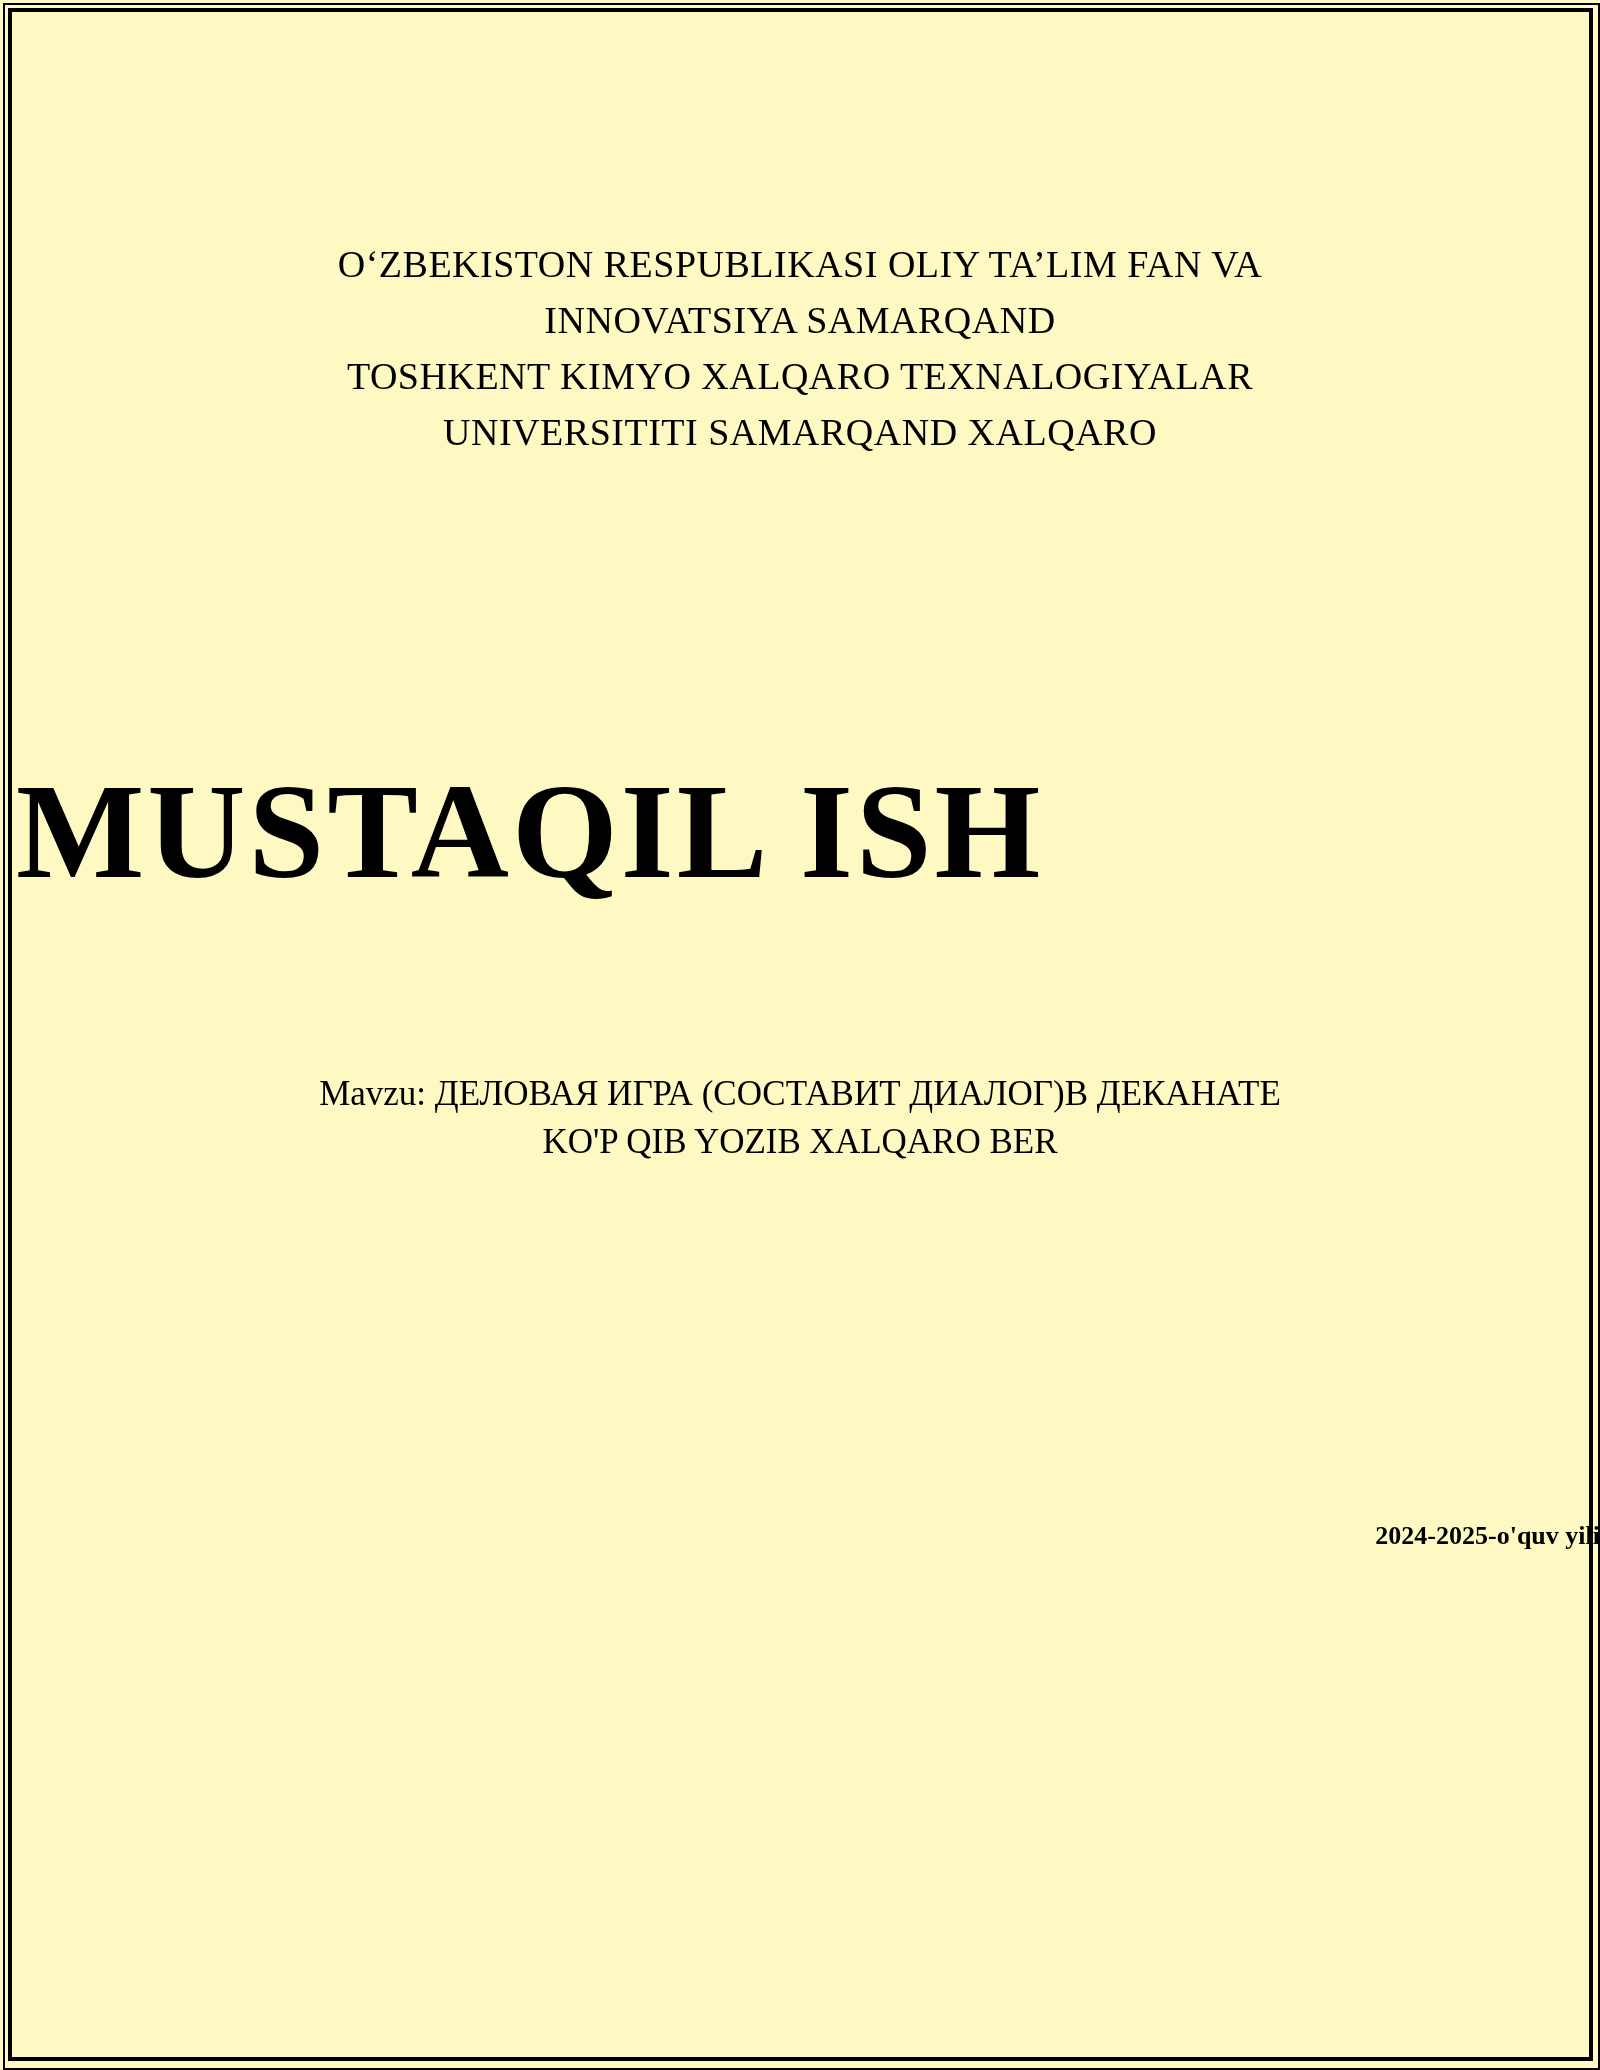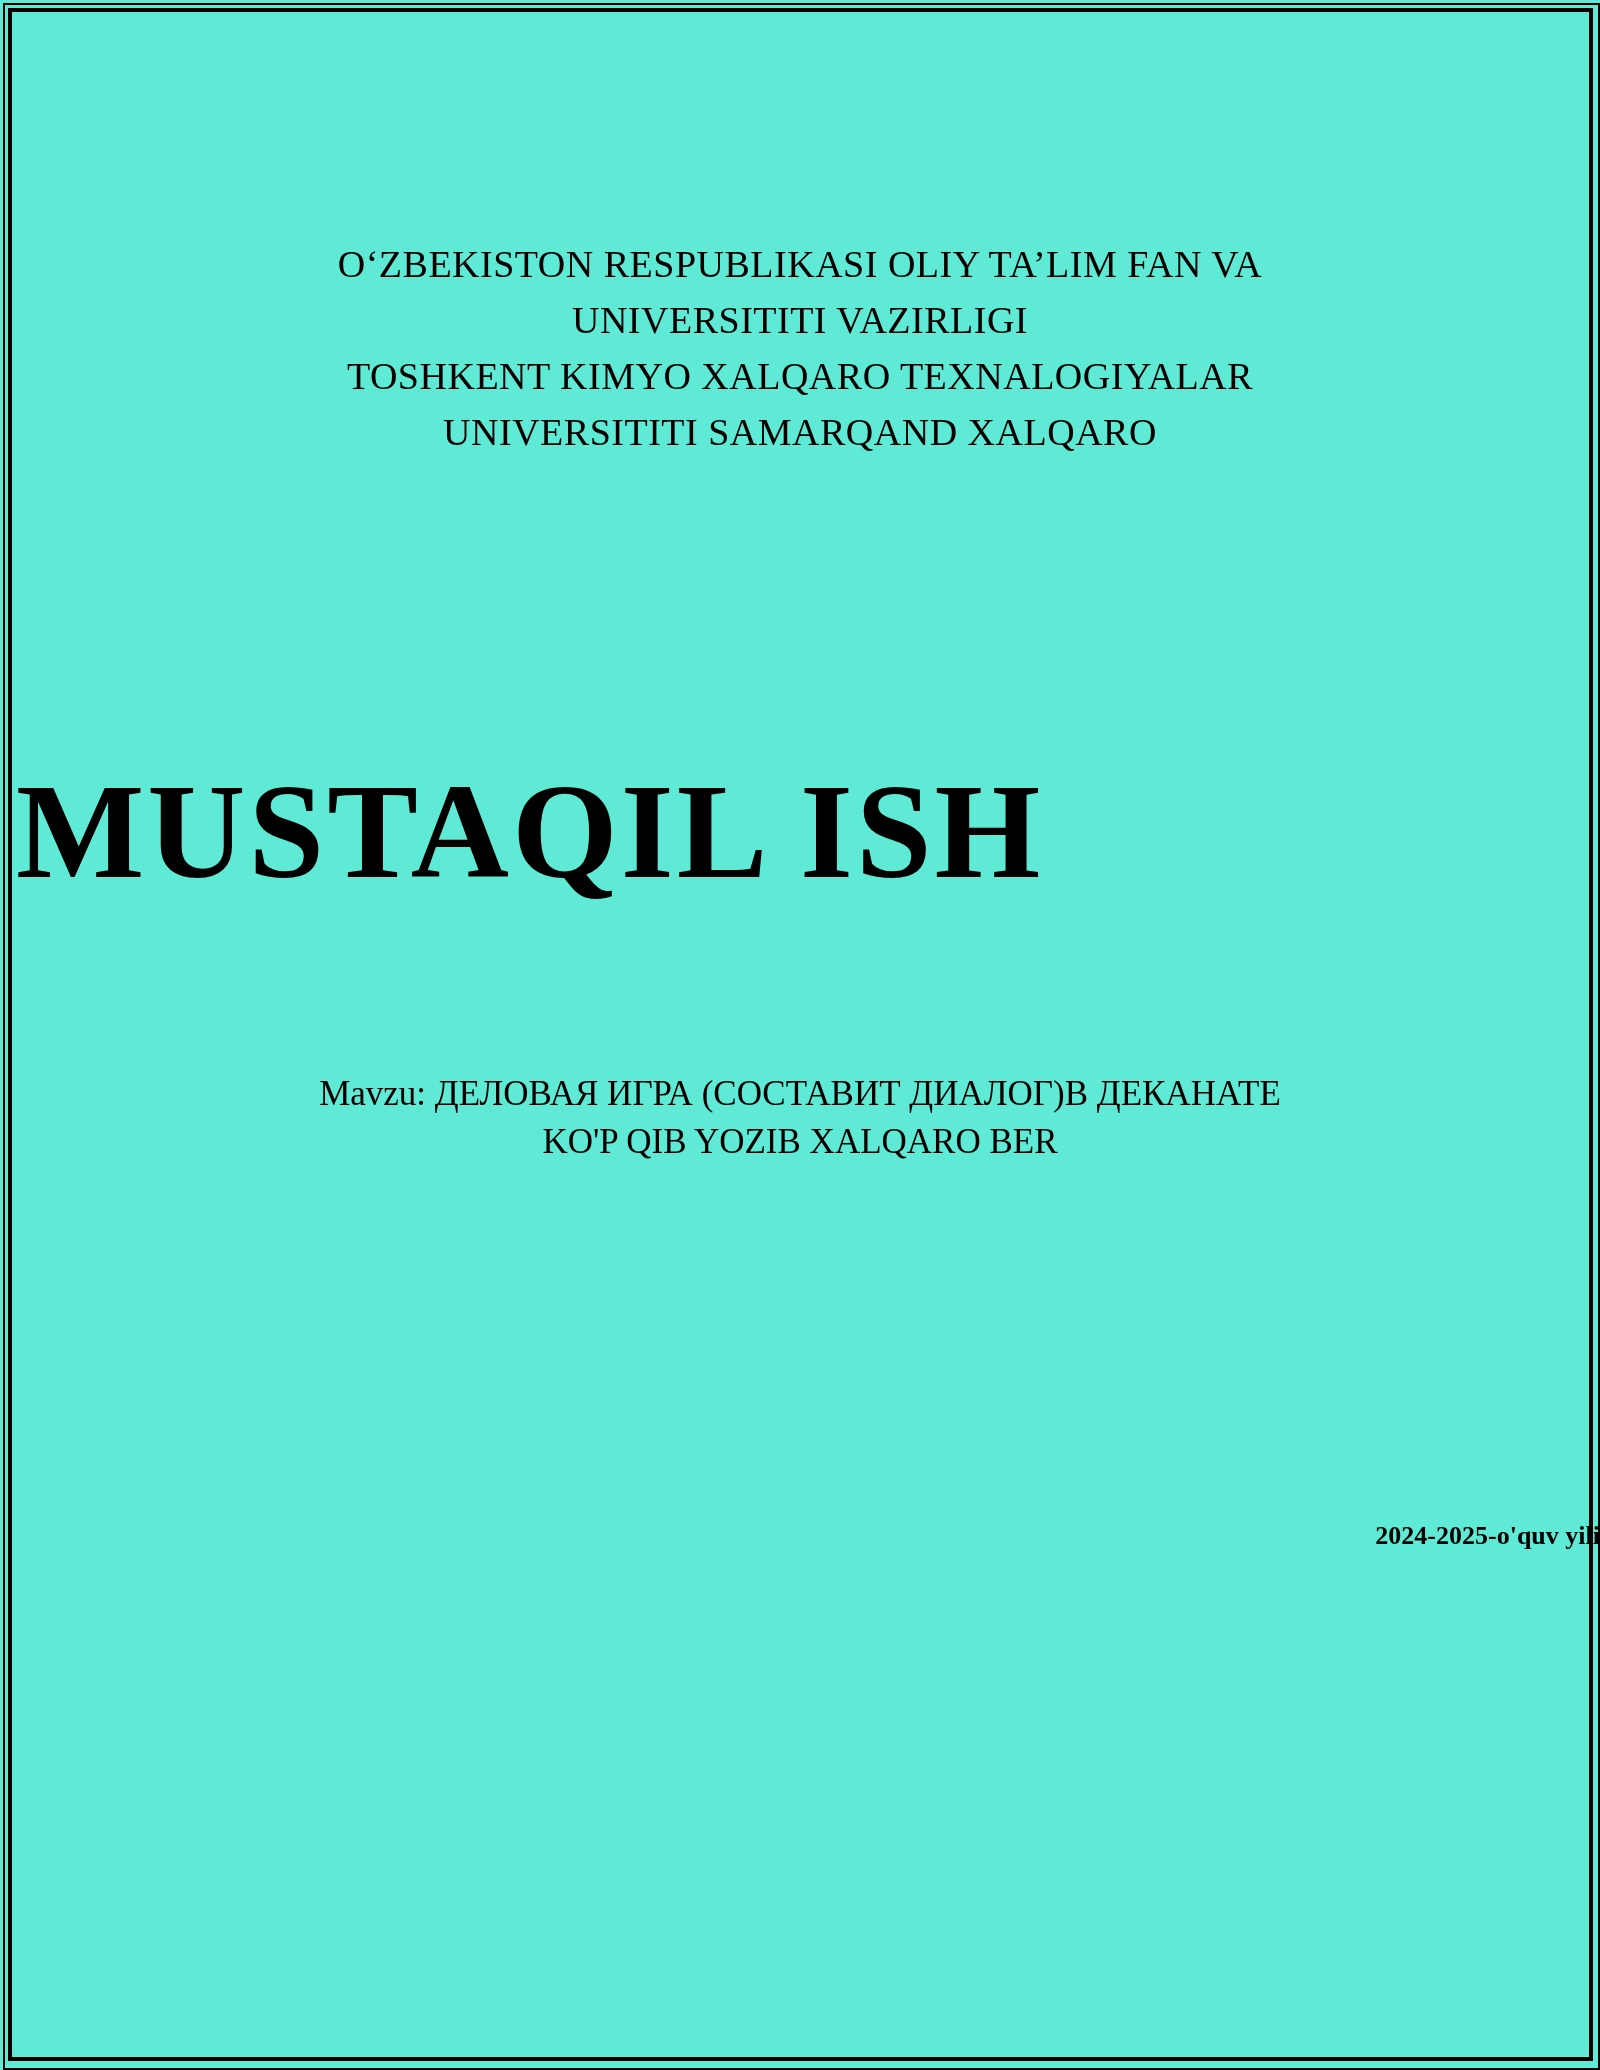--- a/index.html
+++ b/index.html
@@ -11,21 +11,21 @@
     width: 1600px;
     height: 2070px;
     position: relative;
     font-family: "Liberation Serif", "DejaVu Serif", serif;
     color: #000000;
     overflow: hidden;
   }
   .page {
     position: absolute;
     inset: 0;
-    background: #5eead4;
+    background: #fef9c3;
   }
   
   .frame-outer {
     position: absolute;
     top: 3px; left: 3px; right: 0px; bottom: 0px;
     border: 2px solid #000000;
     pointer-events: none;
   }
   
   .frame-inner {
@@ -81,21 +81,21 @@
 </head>
 <body>
 
 <div class="page">
 
   <div class="frame-outer"></div>
   <div class="frame-inner"></div>
 
   <header class="ministry">
     <div>O‘ZBEKISTON RESPUBLIKASI OLIY TA’LIM FAN VA</div>
-    <div>UNIVERSITITI VAZIRLIGI</div>
+    <div>INNOVATSIYA SAMARQAND</div>
     <div>TOSHKENT KIMYO XALQARO TEXNALOGIYALAR</div>
     <div>UNIVERSITITI SAMARQAND XALQARO</div>
   </header>
 
   <h1 class="doc-title">MUSTAQIL ISH</h1>
 
   <div class="topic">
     <div>Mavzu: ДЕЛОВАЯ ИГРА (СОСТАВИТ ДИАЛОГ)В ДЕКАНАТЕ</div>
     <div>KO'P QIB YOZIB XALQARO BER</div>
   </div>

